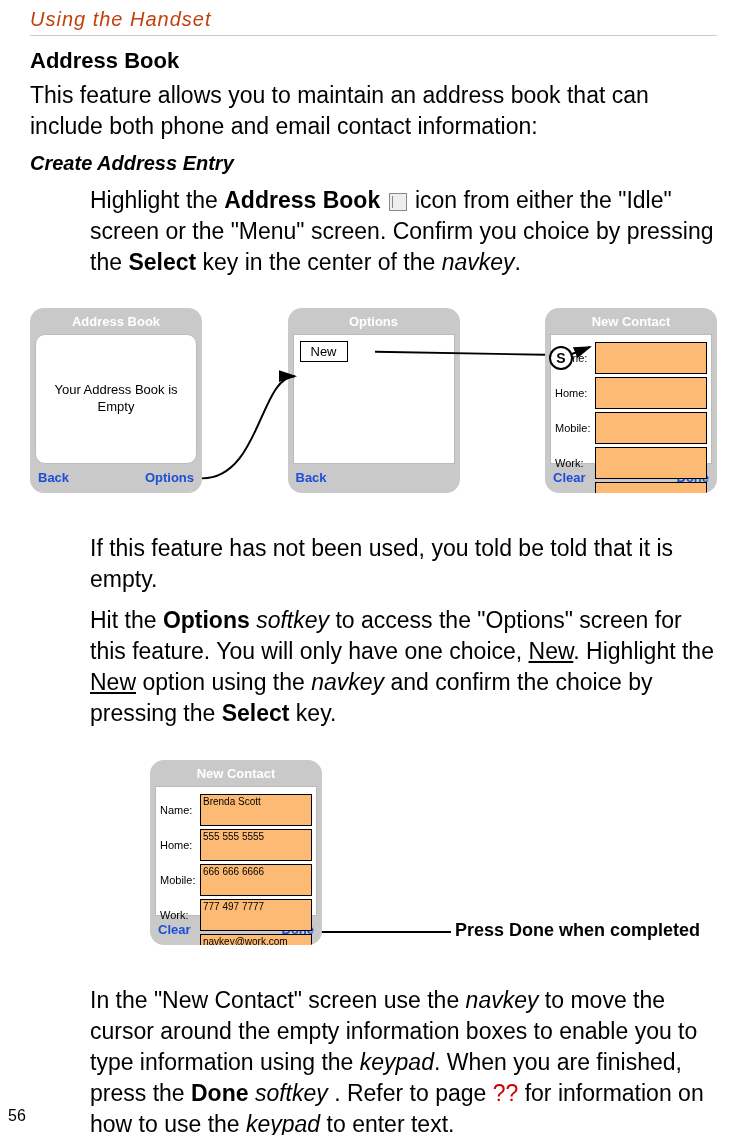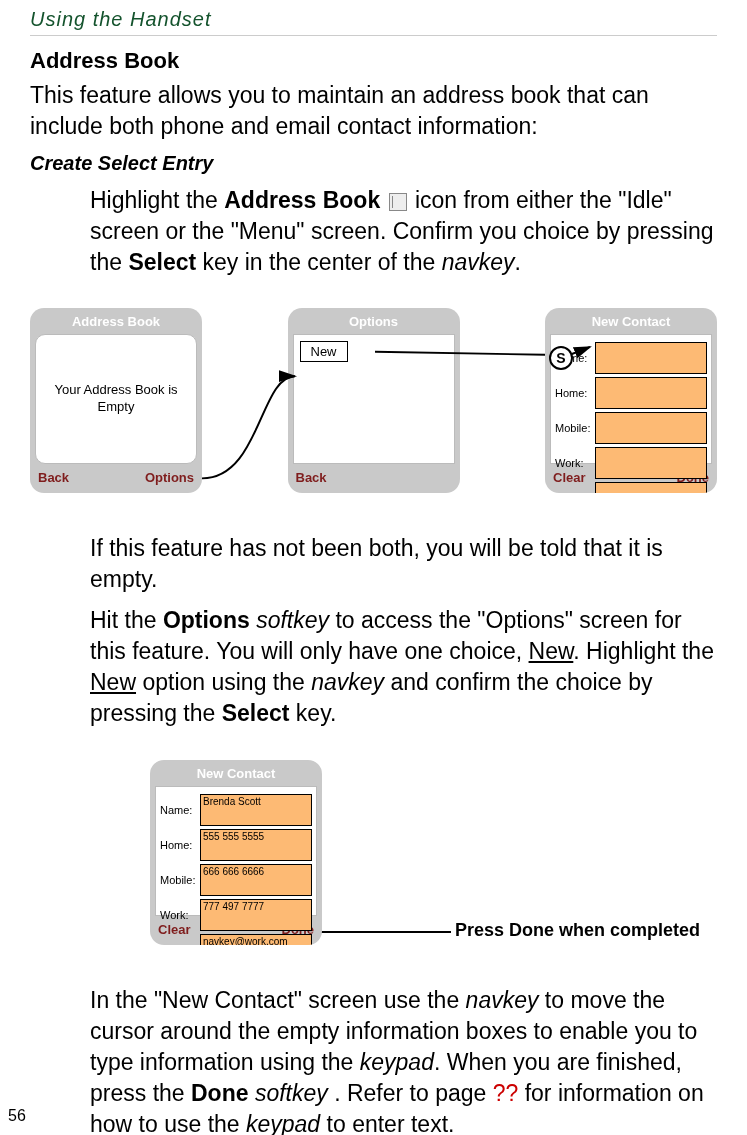--- a/index.html
+++ b/index.html
@@ -6,21 +6,21 @@
   body {
     width: 747px;
     height: 1135px;
     font-family: Arial, Helvetica, sans-serif;
     color: #000;
     position: relative;
     padding: 0 30px;
   }
   .header-italic {
     font-style: italic;
-    color: #14532d;
+    color: #c2410c;
     font-size: 20px;
     padding: 8px 0 4px 0;
     border-bottom: 1px solid #ccc;
     margin-bottom: 12px;
     letter-spacing: 1px;
     font-weight: 300;
   }
   h1 {
     font-size: 22px;
     font-weight: bold;
@@ -97,21 +97,21 @@
     justify-content: center;
     text-align: center;
     font-size: 13px;
     line-height: 1.3;
     border-radius: 10px;
   }
   .phone-softkeys {
     display: flex;
     justify-content: space-between;
     padding: 6px 8px 8px 8px;
-    color: #7f1d1d;
+    color: #1d4ed8;
     font-weight: bold;
     font-size: 13px;
   }
   .softkey-left, .softkey-right {
     cursor: pointer;
   }
 
   .opt-item {
     display: inline-block;
     border: 1.5px solid #000;
@@ -194,21 +194,21 @@
     font-size: 16px;
   }
 </style>
 </head>
 <body>
 
 <div class="header-italic">Using the Handset</div>
 
 <h1>Address Book</h1>
 <p class="body-text">This feature allows you to maintain an address book that can include both phone and email contact information:</p>
-<h2>Create Select Entry</h2>
+<h2>Create Address Entry</h2>
 
 <p class="body-text indented">
   <span>Highlight the </span><span class="bold">Address Book</span>
   <span class="book-icon"></span><span> icon from either the "Idle" screen or the "Menu" screen. Confirm you choice by pressing the </span><span class="bold">Select</span><span> key in the center of the </span><span class="italic">navkey</span><span>.</span>
 </p>
 
 <div class="screens-row">
 
   <svg class="connector" viewBox="0 0 687 190" preserveAspectRatio="none">
     <defs>
@@ -267,21 +267,21 @@
           <div class="field"></div>
         </div>
     </div>
     <div class="phone-softkeys">
       <span class="softkey-left">Clear</span>
       <span class="softkey-right">Done</span>
     </div>
   </div>
 </div>
 
-<p class="body-text indented">If this feature has not been both, you will be told that it is empty.</p>
+<p class="body-text indented">If this feature has not been used, you told be told that it is empty.</p>
 <p class="body-text indented">
   <span>Hit the </span><span class="bold">Options</span><span class="italic"> softkey</span><span> to access the "Options" screen for this feature. You will only have one choice, </span><span class="under">New</span><span>. Highlight the </span><span class="under">New</span><span> option using the </span><span class="italic">navkey</span><span> and confirm the choice by pressing the </span><span class="bold">Select</span><span> key.</span>
 </p>
 
 <div class="single-screen-row">
   <div class="phone-screen">
     <div class="phone-title">New Contact</div>
     <div class="phone-content">
       <div class="form-row">
           <label>Name:</label>

